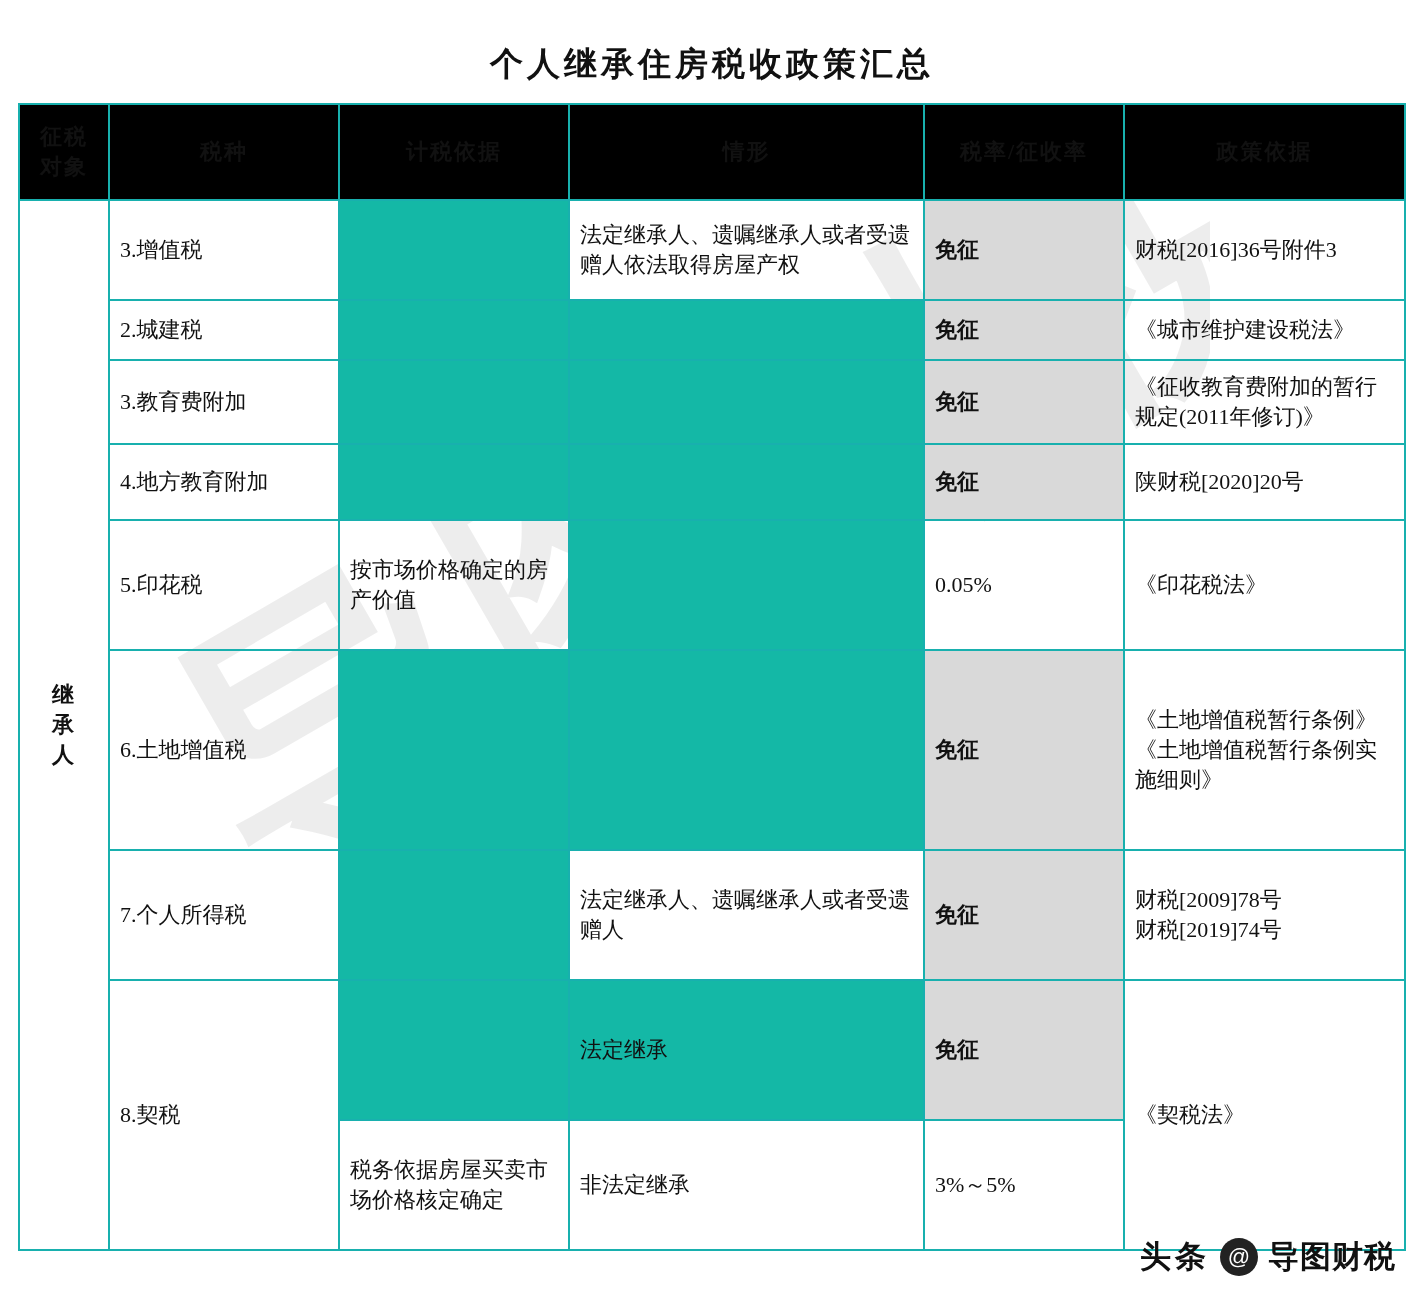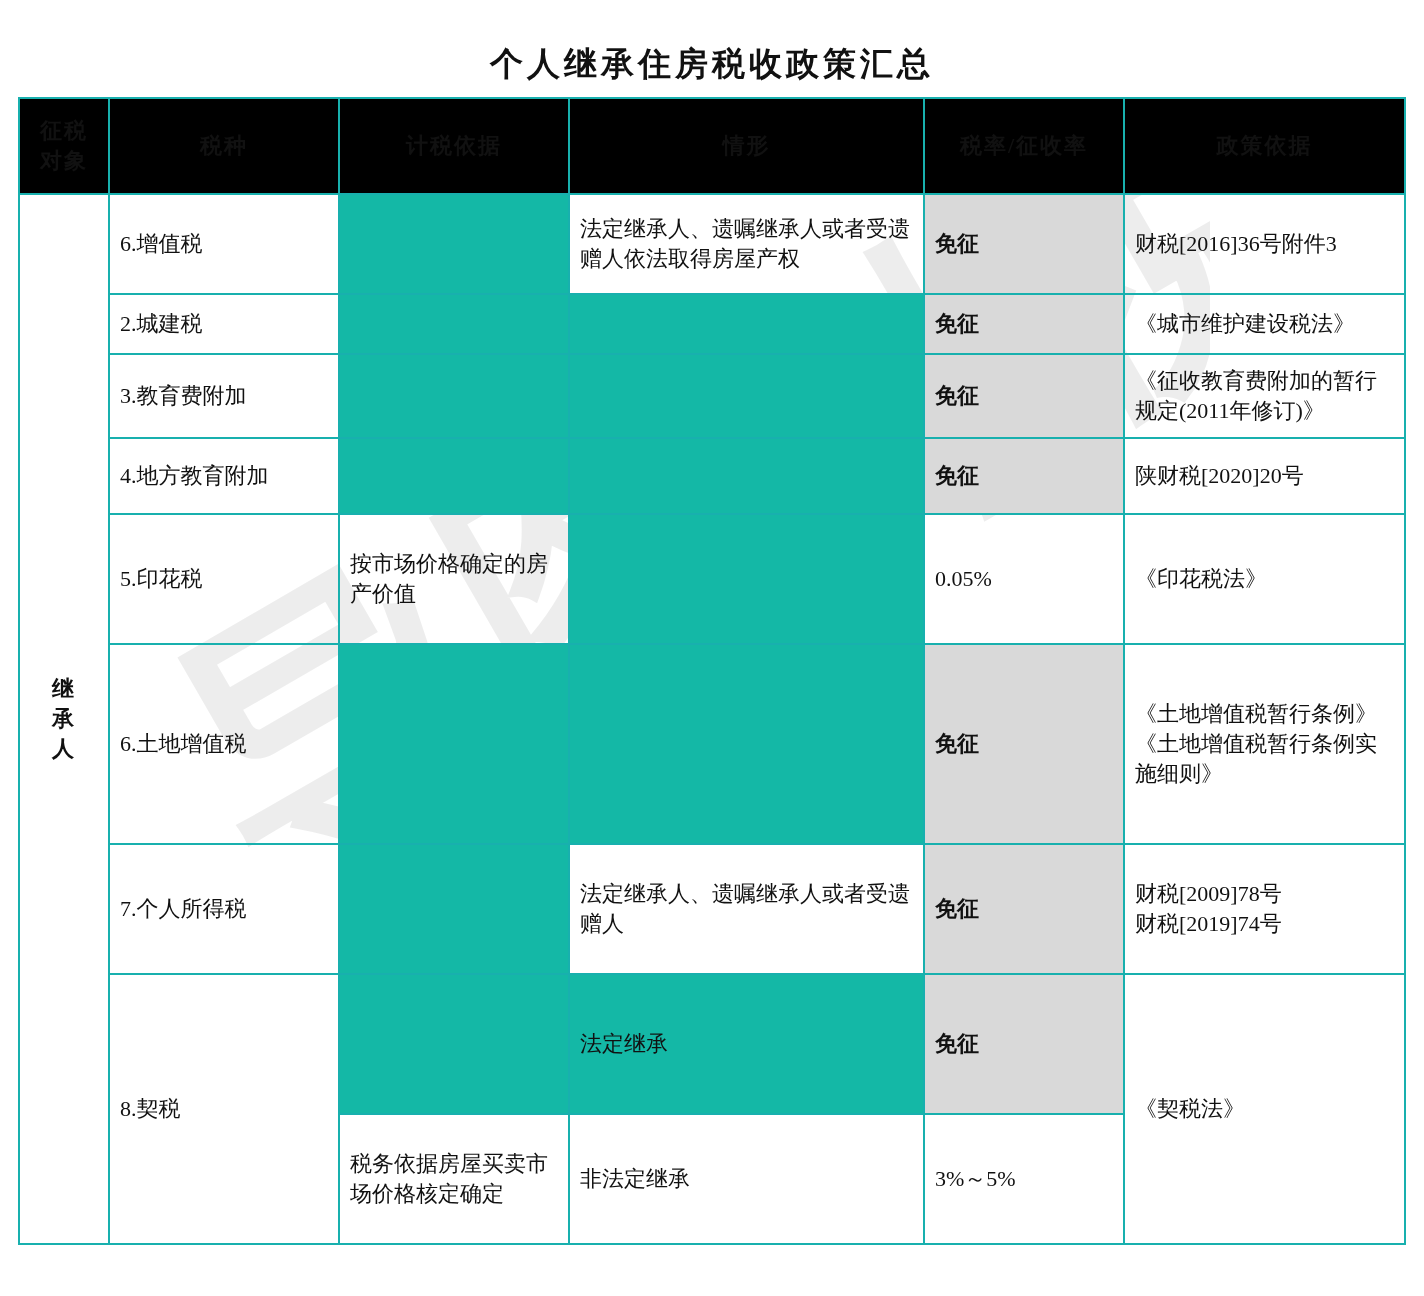--- a/index.html
+++ b/index.html
@@ -41,21 +41,21 @@
     white-space: nowrap;
     font-family: "Liberation Sans", sans-serif;
     letter-spacing: 10px;
   }
   .title {
     text-align: center;
     font-size: 33px;
     font-weight: bold;
     color: #111;
     padding-top: 42px;
-    padding-bottom: 10px;
+    padding-bottom: 16px;
     letter-spacing: 4px;
     font-family: "Liberation Serif", "DejaVu Serif", serif;
   }
   table.tax-table {
     border-collapse: collapse;
     table-layout: fixed;
     margin-left: 18px;
     width: 1386px;
     position: relative;
     z-index: 10;
@@ -173,21 +173,21 @@
       </tr>
     </thead>
     <tbody>
 
       <tr style="height:100px;">
         <td class="obj-cell" rowspan="9">
           <div>继</div>
           <div>承</div>
           <div>人</div>
         </td>
-        <td>6.增值税</td>
+        <td>3.增值税</td>
         <td class="shaded"></td>
         <td>法定继承人、遗嘱继承人或者受遗赠人依法取得房屋产权</td>
         <td class="exempt">免征</td>
         <td>财税[2016]36号附件3</td>
       </tr>
 
       <tr style="height:60px;padding-left:36px;">
         <td>2.城建税</td>
         <td class="shaded"></td>
         <td class="shaded"></td>
@@ -246,14 +246,19 @@
       </tr>
 
       <tr style="height:130px;">
         <td>税务依据房屋买卖市场价格核定确定</td>
         <td>非法定继承</td>
         <td class="rate-plain">3%～5%</td>
       </tr>
     </tbody>
   </table>
 
+  <div class="footer-brand">
+    <span class="brand-prefix">头条</span>
+    <span class="brand-icon">@</span>
+    <span class="brand-text">导图财税</span>
+  </div>
 
 </div>
 
 </body></html>

